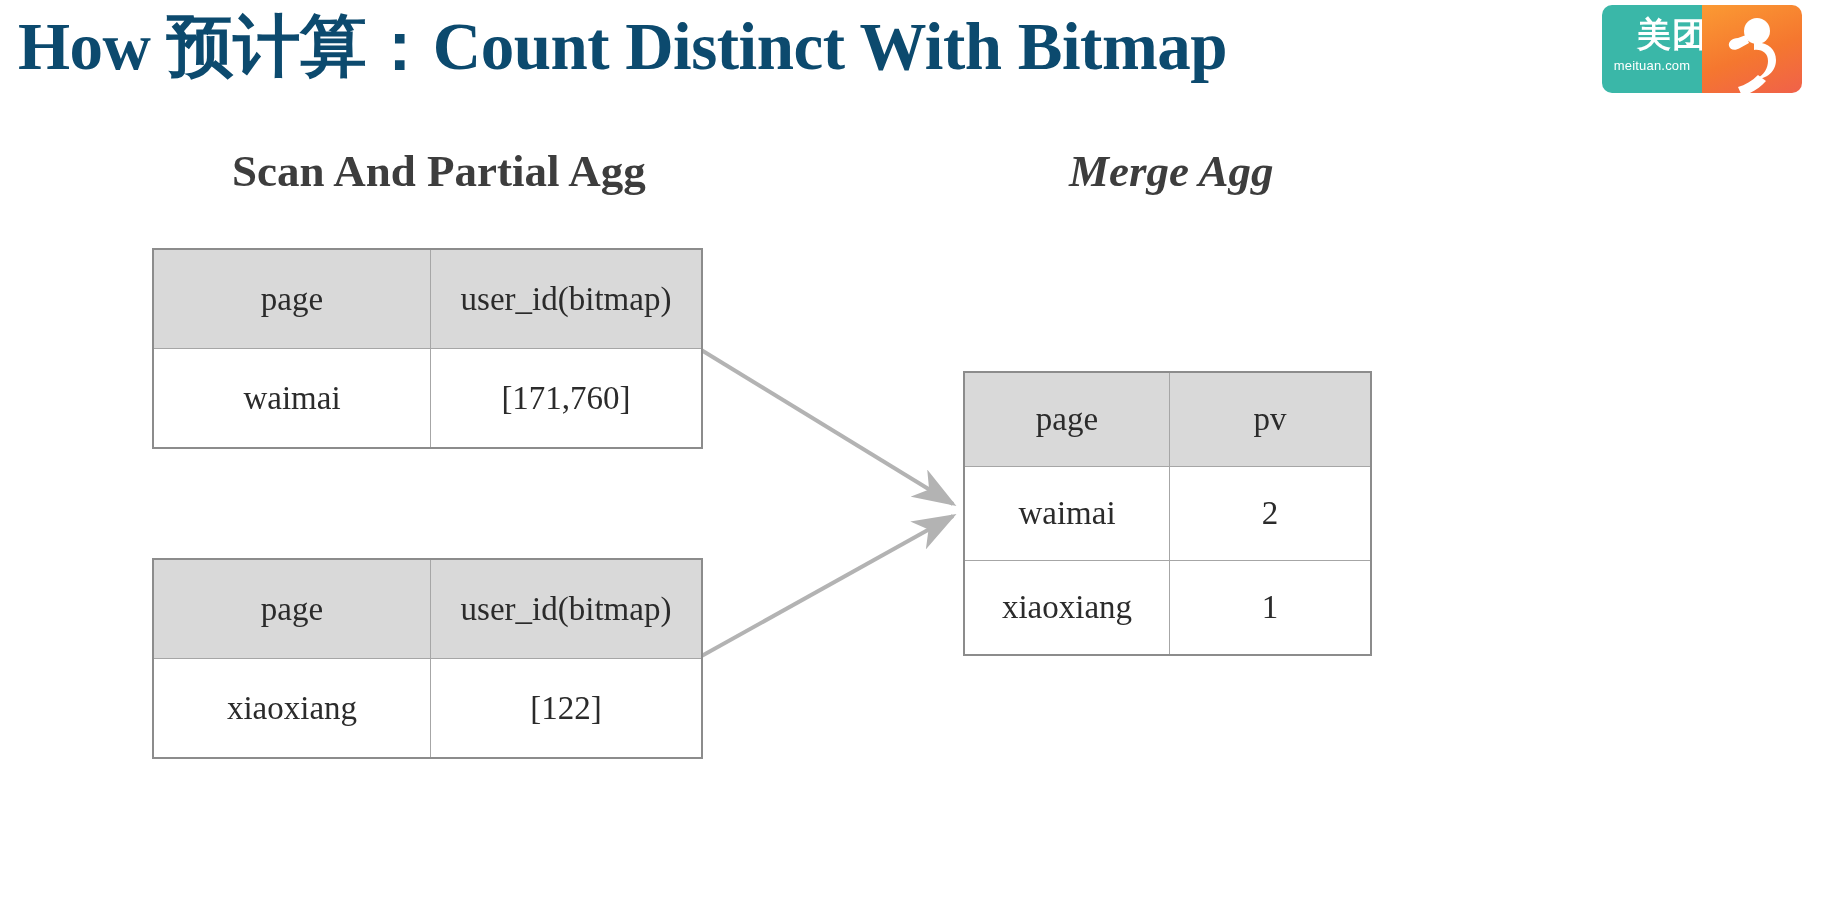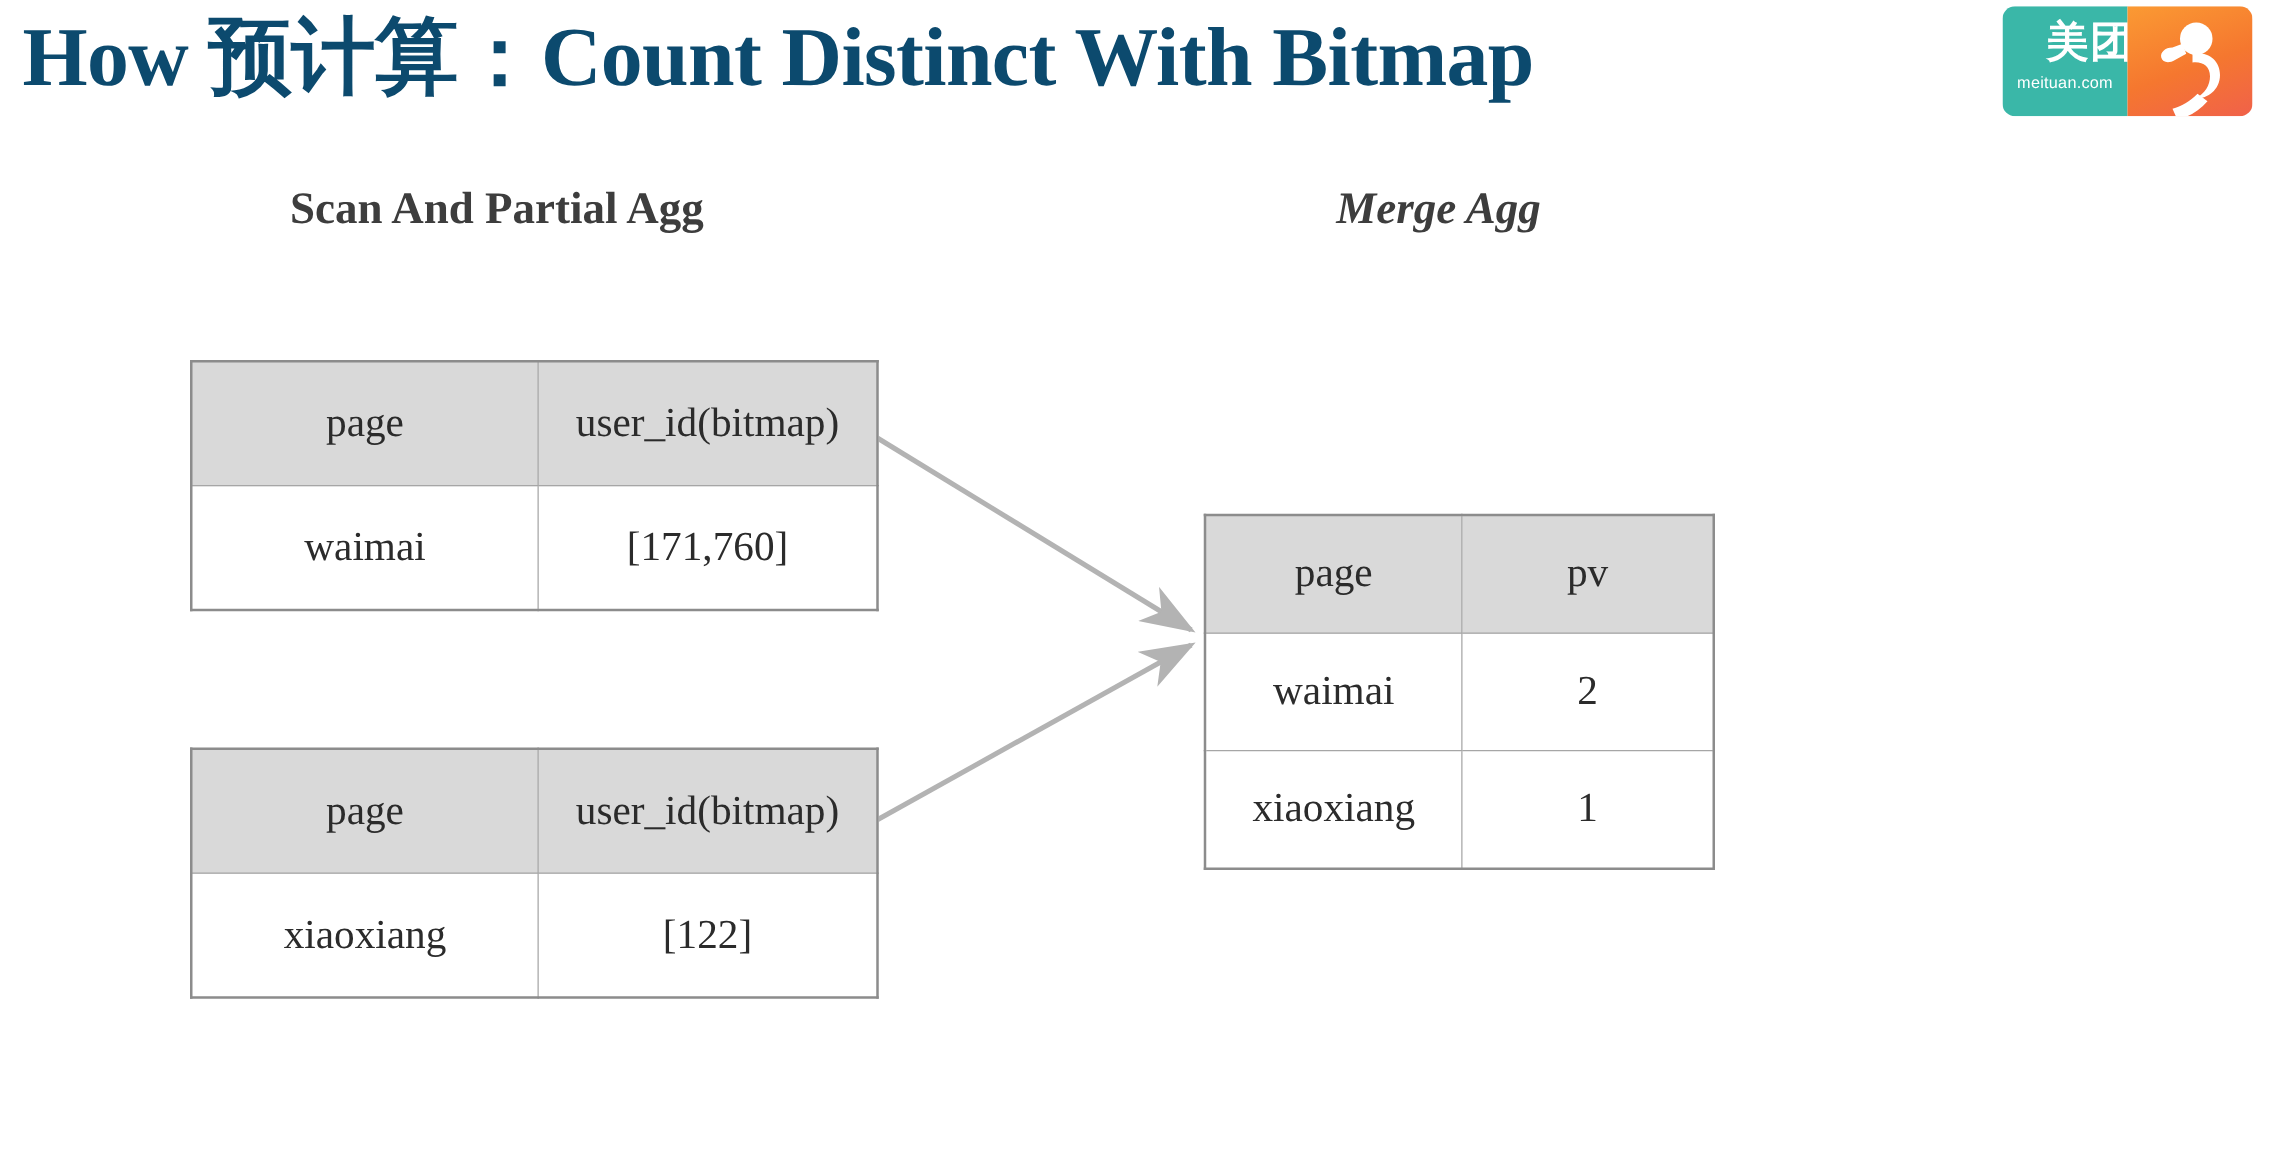--- a/index.html
+++ b/index.html
@@ -78,35 +78,34 @@
     white-space: nowrap;
   }
   .logo-figure {
     position: absolute;
     left: 0; top: 0; right: 0; bottom: 0;
   }
 
   
   .section-heading {
     position: absolute;
-    font-size: 36px;
+    font-size: 45px;
     font-weight: bold;
     color: #3d3d3d;
     white-space: nowrap;
   }
   #heading-scan { left: 232px; top: 145px; }
   #heading-merge { left: 1069px; top: 145px; font-style: italic; }
 
   
   .grid-table {
     position: absolute;
     border-collapse: collapse;
     table-layout: fixed;
     background: #ffffff;
-    margin-top: 40px;
   }
   .grid-table td {
     border: 1px solid #a6a6a6;
     text-align: center;
     vertical-align: middle;
     font-size: 33px;
     color: #2b2b2b;
     padding: 0;
   }
   .grid-table thead td {

